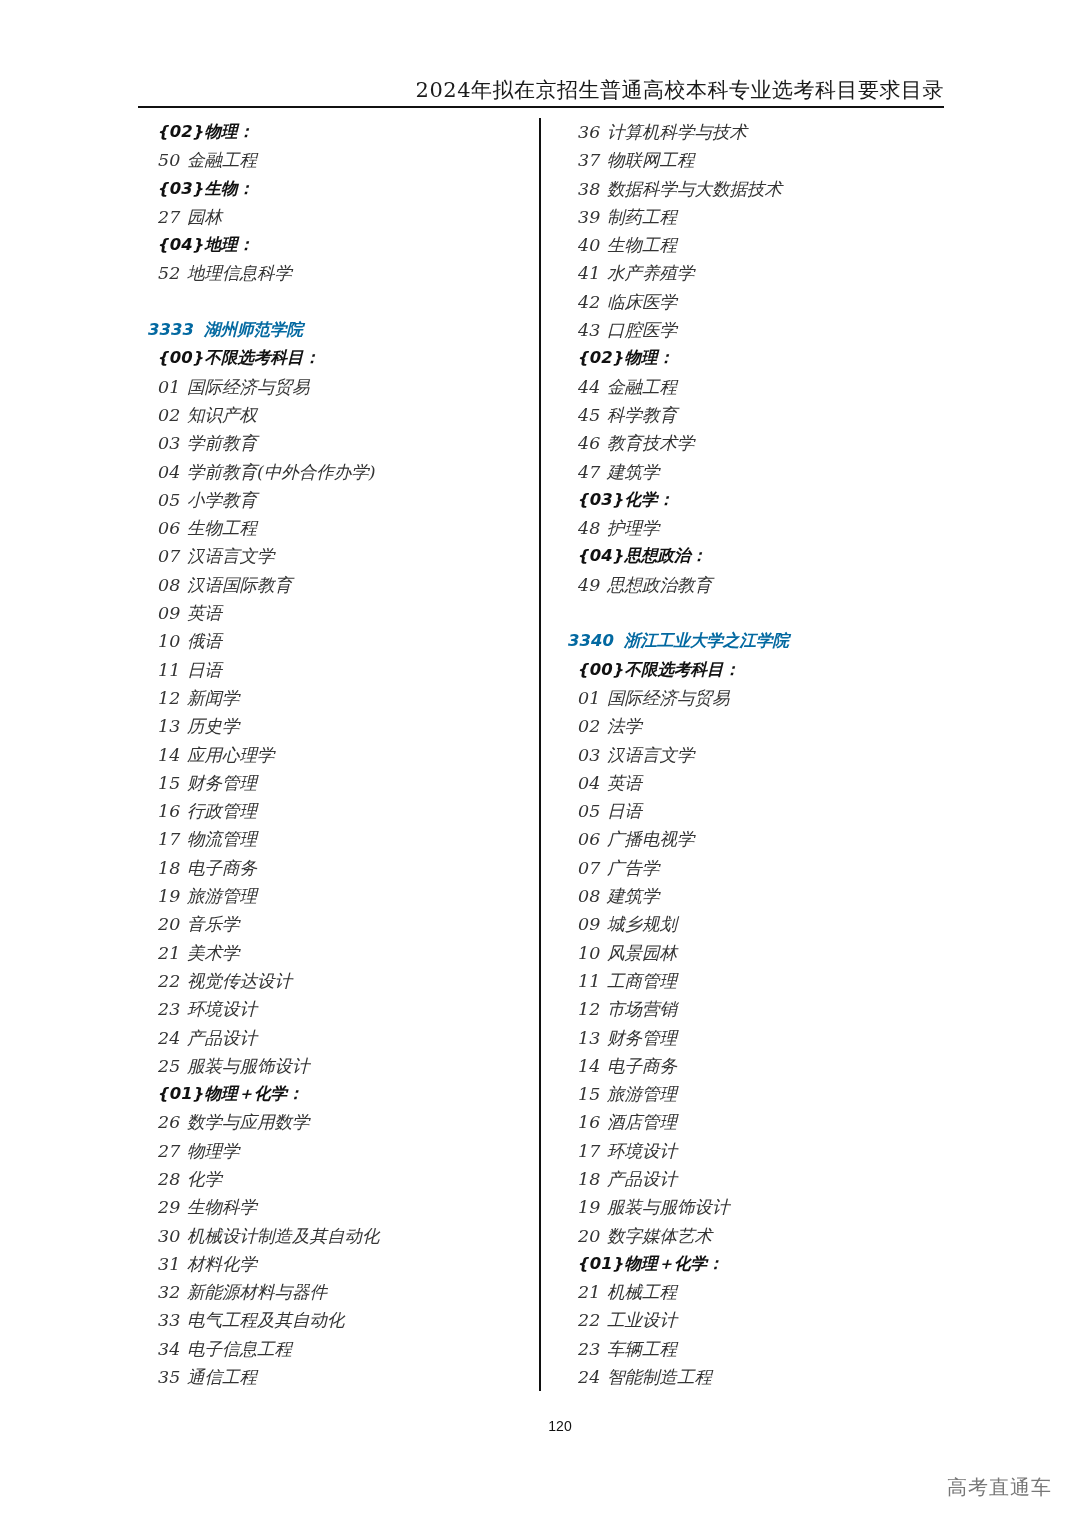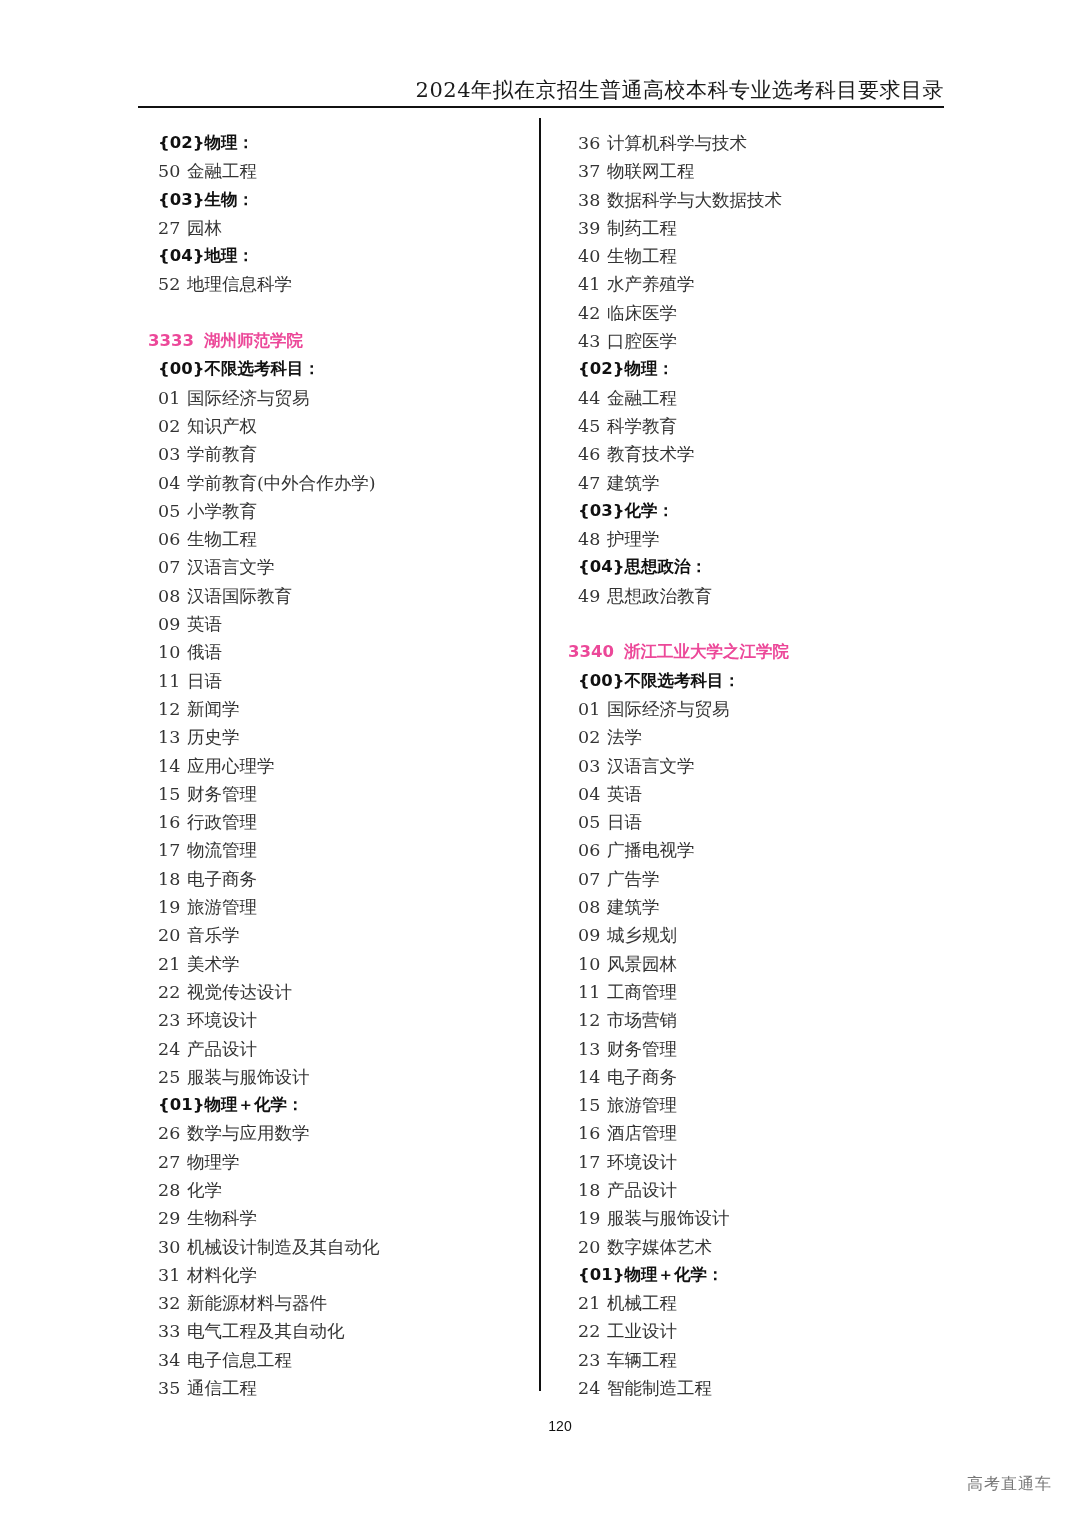--- a/index.html
+++ b/index.html
@@ -2,34 +2,34 @@
 <html><head>
 <meta charset="utf-8">
 <style>
   html, body { margin: 0; padding: 0; background: #ffffff; }
   body { width: 1080px; height: 1527px; position: relative; overflow: hidden;
          font-family: "DejaVu Serif", "Liberation Serif", serif; color: #222; }
   .page-title { position: absolute; top: 76px; left: 138px; width: 806px; text-align: right;
                 font-size: 21px; color: #1a1a1a; letter-spacing: 0.5px; }
   .title-rule { position: absolute; top: 106px; left: 138px; width: 806px; height: 2px; background: #111; }
   .col-divider { position: absolute; top: 118px; left: 539px; width: 2px; height: 1273px; background: #111; }
-  .col { position: absolute; top: 129px; }
+  .col { position: absolute; top: 118px; font-style: italic; }
   .col.left { left: 148px; }
   .col.right { left: 568px; }
   .line { height: 28.3px; line-height: 28.3px; font-size: 17.5px; white-space: nowrap; }
   .item { padding-left: 10px; color: #333; }
   .item .num { display: inline-block; width: 29px; }
   .group { padding-left: 10px; font-weight: bold; color: #111; font-family: "DejaVu Sans", "Liberation Sans", sans-serif; font-size: 16.5px; }
-  .school { font-weight: bold; color: #ec4899; font-family: "DejaVu Sans", "Liberation Sans", sans-serif; font-size: 16.5px; }
+  .school { font-weight: bold; color: #0369a1; font-family: "DejaVu Sans", "Liberation Sans", sans-serif; font-size: 16.5px; }
   .school .code { margin-right: 10px; }
   .blank { height: 28.3px; }
   .page-number { position: absolute; top: 1418px; left: 0; width: 1080px; text-align: center;
                  font-family: "Liberation Sans", sans-serif; font-size: 14px; color: #111; margin-left: 20px; }
   .watermark { position: absolute; top: 1474px; right: 28px; font-family: "DejaVu Sans", sans-serif;
-               font-size: 16px; color: #777; letter-spacing: 1px; }
+               font-size: 20px; color: #777; letter-spacing: 1px; }
 </style>
 </head>
 <body>
 
 <div class="page-title">2024年拟在京招生普通高校本科专业选考科目要求目录</div>
 <div class="title-rule"></div>
 <div class="col-divider"></div>
 
 <div class="col left">
     <div class="line group">{02}物理：</div>

